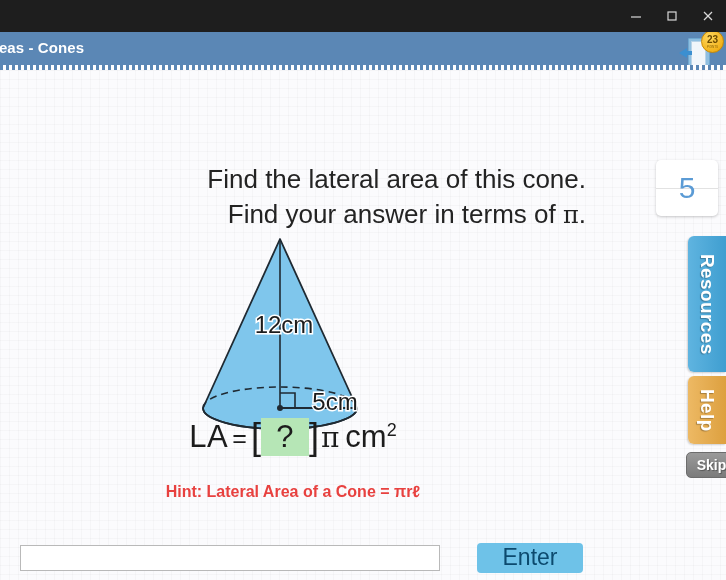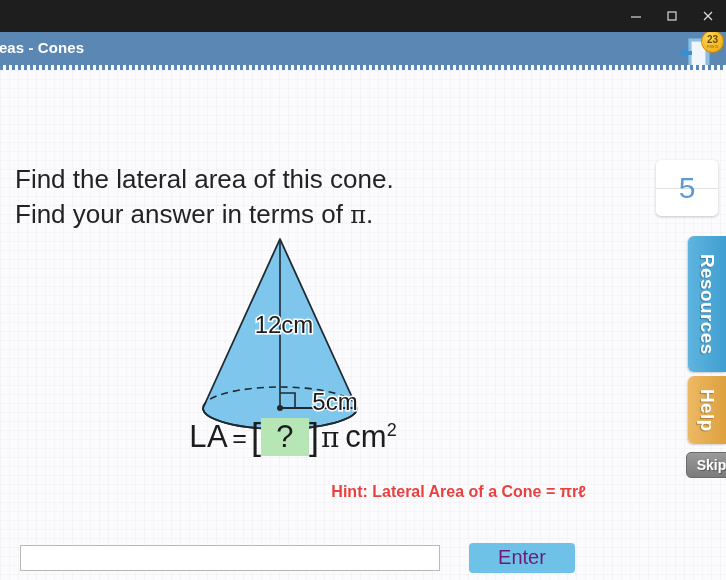--- a/index.html
+++ b/index.html
@@ -140,25 +140,24 @@
     background-color: #fbfbfd;
     background-image:
       repeating-linear-gradient(to right, rgba(0,0,0,0.022) 0px, rgba(0,0,0,0.022) 1px, transparent 1px, transparent 9px),
       repeating-linear-gradient(to bottom, rgba(0,0,0,0.022) 0px, rgba(0,0,0,0.022) 1px, transparent 1px, transparent 9px);
   }
 
   .question {
     position: absolute;
     left: 0; top: 92px;
     width: 586px;
-    text-align: left;
+    text-align: right;
     font-size: 26px;
     color: #232323;
     line-height: 1.36;
-    margin-left: 15px;
   }
   .question .pi { font-family: "DejaVu Serif", serif; font-size: 24px; }
 
   
   .figure {
     position: absolute;
     left: 188px;
     top: 160px;
     width: 195px;
     height: 205px;
@@ -188,21 +187,21 @@
   }
   .eq-pi { font-family: "DejaVu Serif", serif; font-size: 28px; padding-left: 2px; }
   .eq-unit { padding-left: 6px; }
   .eq-sup { font-size: 18px; vertical-align: super; }
 
   
   .hint {
     position: absolute;
     left: 0; top: 410px;
     width: 586px;
-    text-align: right;
+    text-align: center;
     color: #e8413f;
     font-size: 16px;
     font-weight: bold;
     line-height: 1.55;
   }
 
   
   .answerbar {
     position: absolute;
     left: 0; top: 465px;
@@ -218,28 +217,28 @@
     border: 1px solid #b9b9b9;
     background: #ffffff;
     font-size: 15px;
     font-family: "Liberation Sans", sans-serif;
     color: #202020;
     padding: 2px 6px;
     box-sizing: border-box;
     outline: none;
   }
   .enter-btn {
-    margin-left: 29px;
+    margin-left: 37px;
     width: 106px;
     height: 30px;
     background: #6ec2e8;
     border: none;
     border-radius: 4px;
-    color: #701a75;
-    font-size: 20px;
+    color: #0c4a6e;
+    font-size: 23px;
     font-family: "Liberation Sans", sans-serif;
     display: flex;
     align-items: center;
     justify-content: center;
     cursor: pointer;
   }
 
   
   .rail {
     position: absolute;

